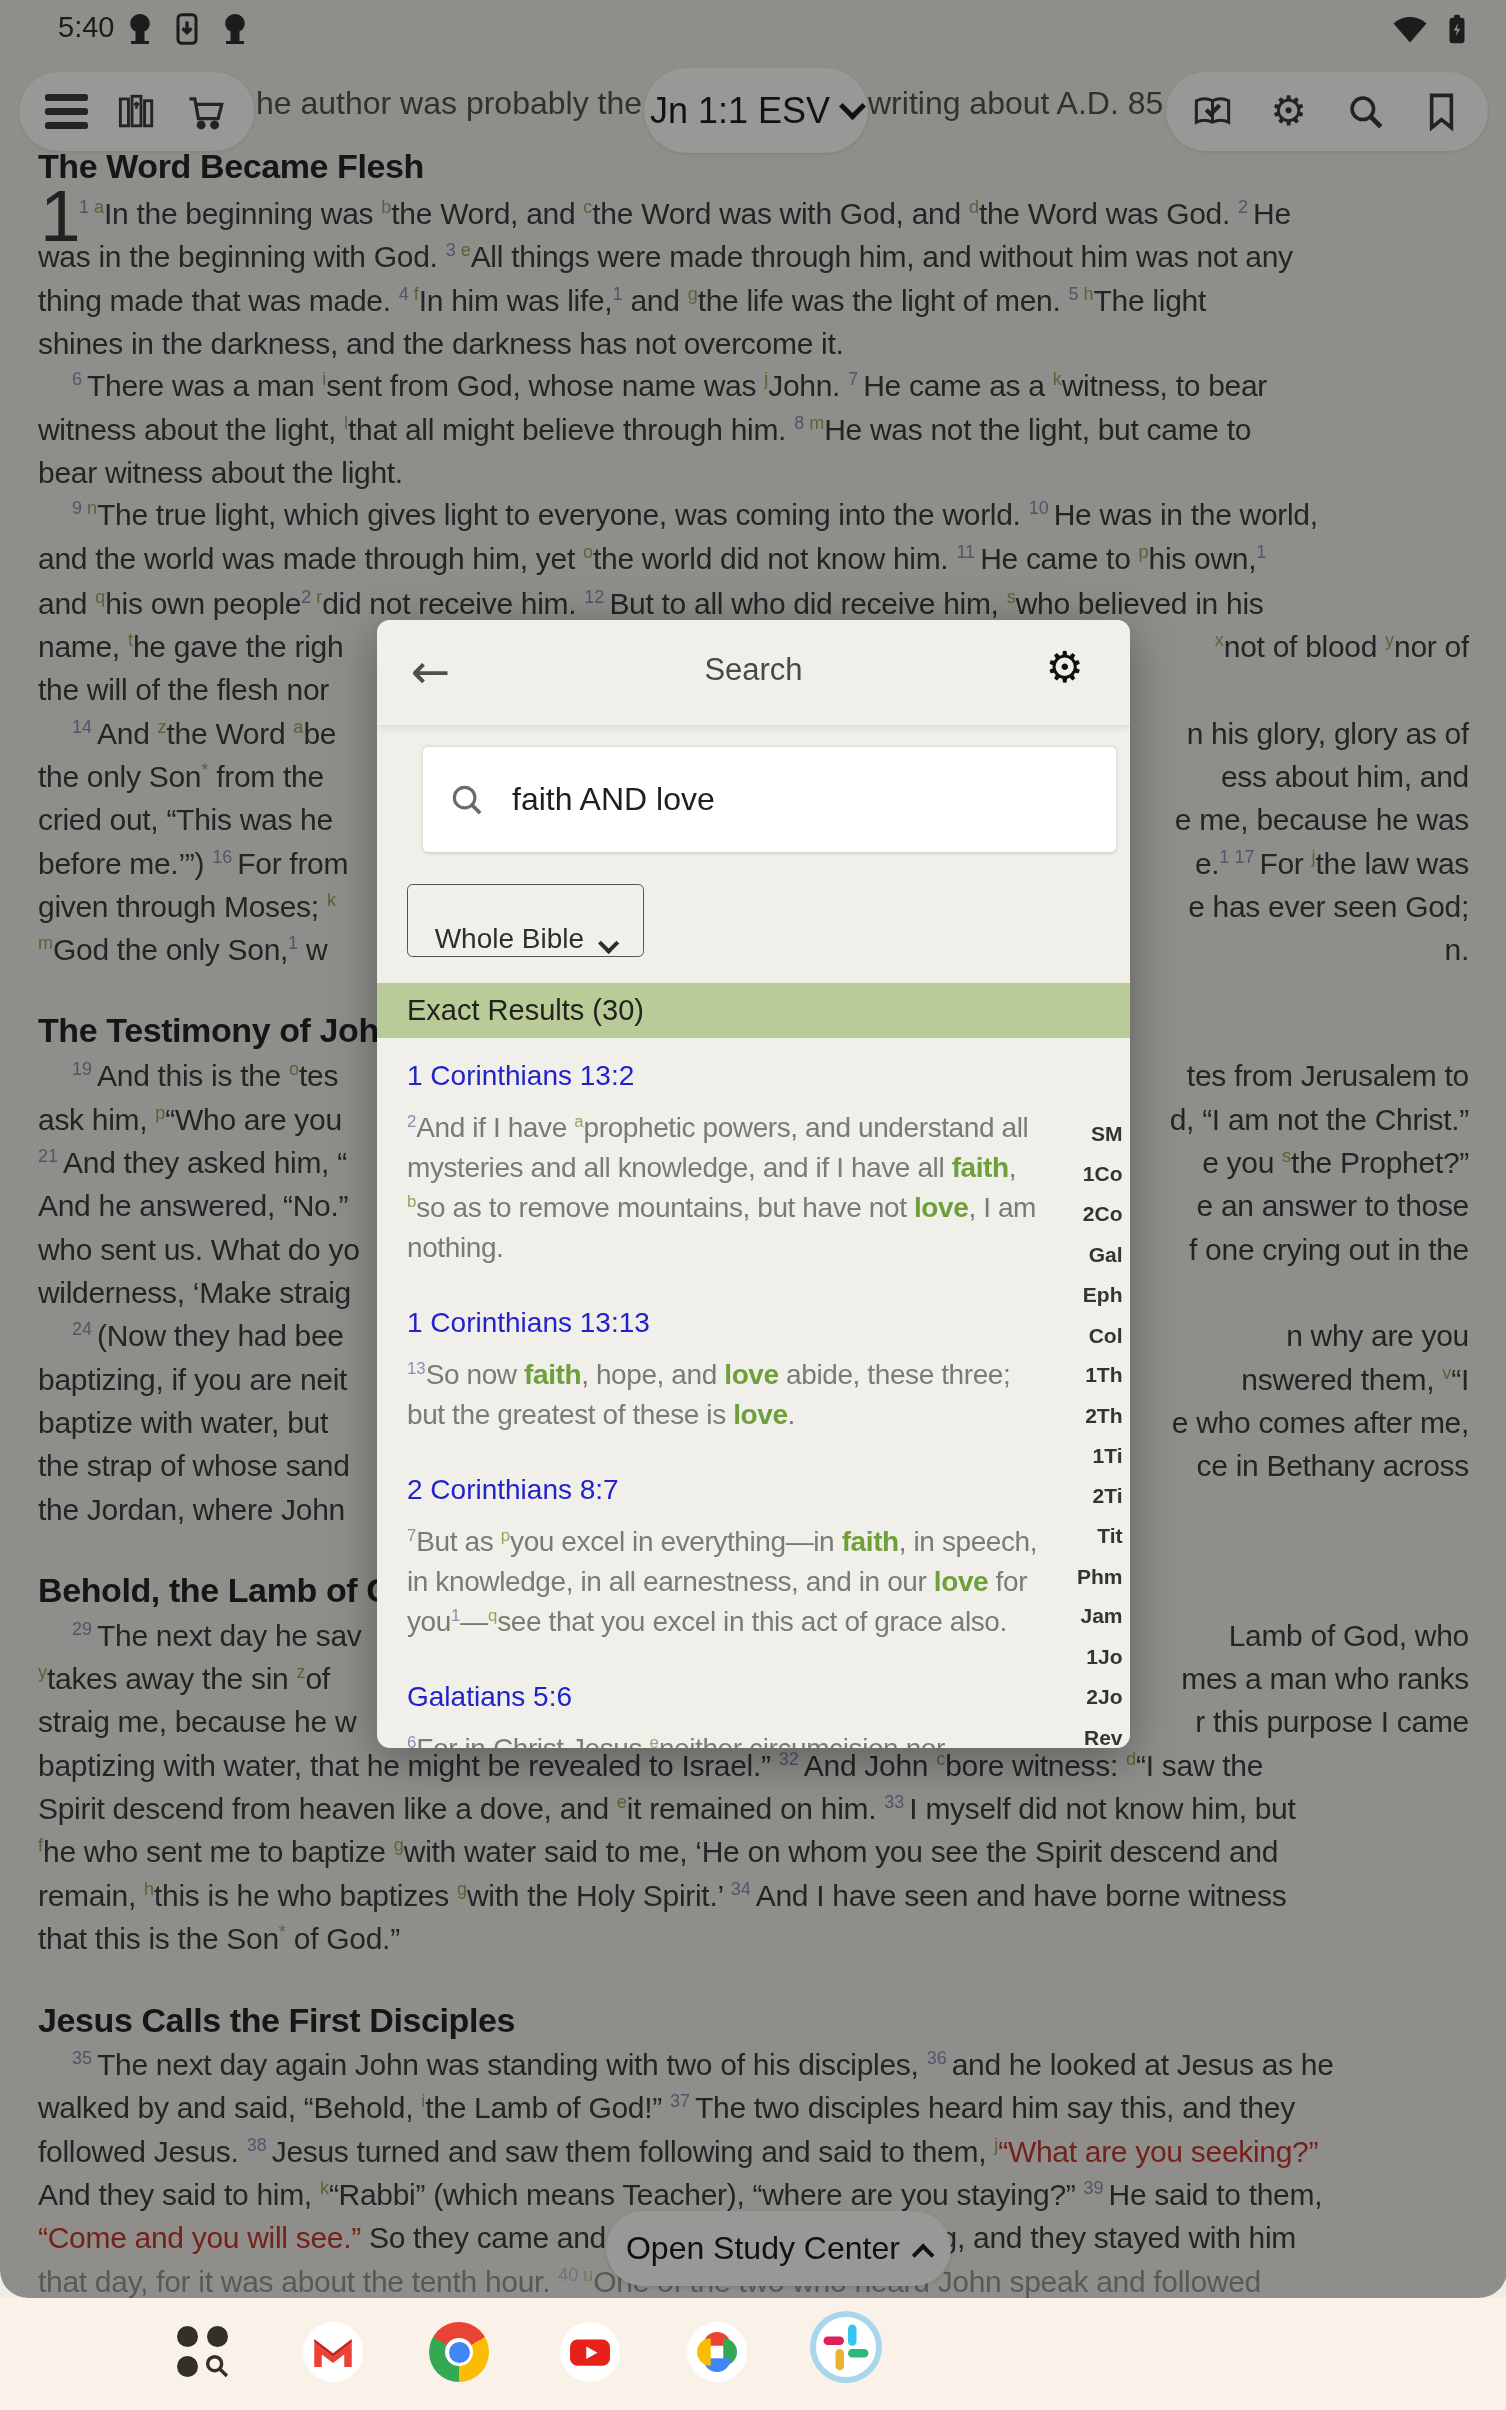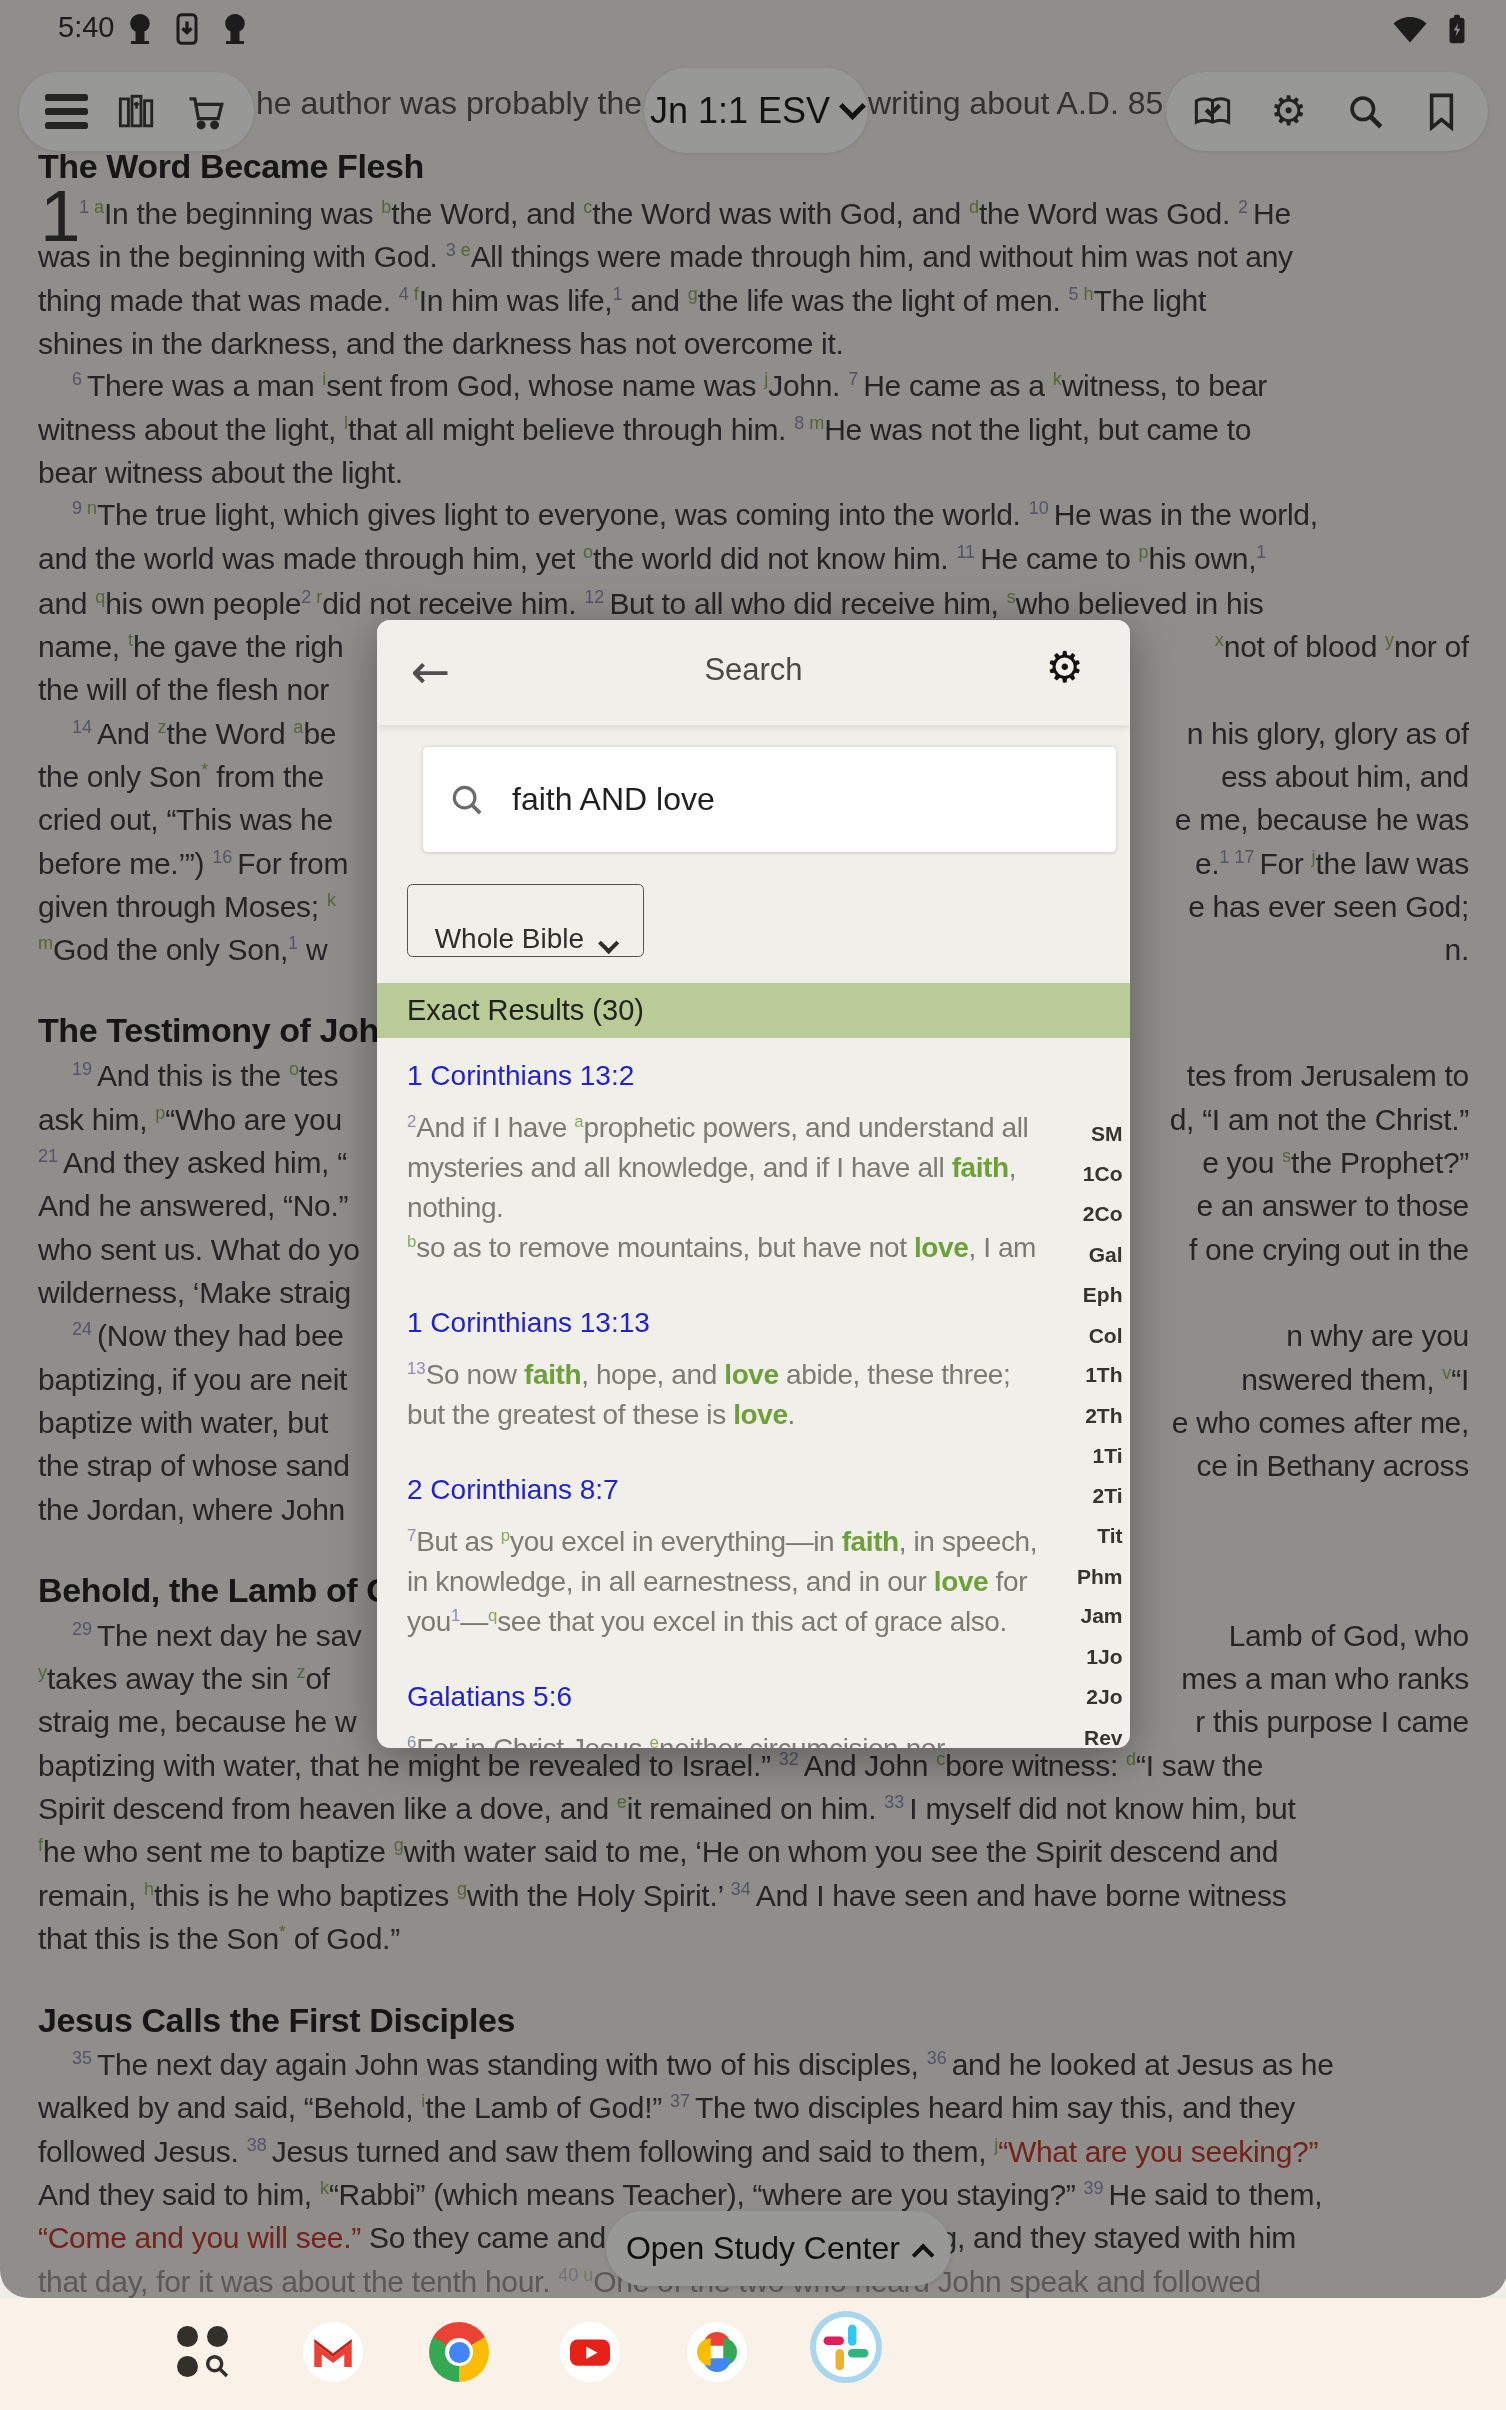--- a/index.html
+++ b/index.html
@@ -360,22 +360,22 @@
 
     <div class="m-band">
       <span>Exact Results (30)</span>
     </div>
 
     <div class="m-results">
         <div class="result">
           <div class="ref">1 Corinthians 13:2</div>
           <div class="rline"><sup class="vn">2</sup><span>And if I have </span><sup class="xr">a</sup><span>prophetic powers, and understand all</span></div>
           <div class="rline"><span>mysteries and all knowledge, and if I have all </span><span class="hl">faith</span><span>,</span></div>
+          <div class="rline"><sup class="xr">b</sup><span>so as to remove mountains, but have not </span><span class="hl">love</span><span>, I am</span></div>
           <div class="rline"><span>nothing.</span></div>
-          <div class="rline"><sup class="xr">b</sup><span>so as to remove mountains, but have not </span><span class="hl">love</span><span>, I am</span></div>
         </div>
         <div class="result">
           <div class="ref">1 Corinthians 13:13</div>
           <div class="rline"><sup class="vn">13</sup><span>So now </span><span class="hl">faith</span><span>, hope, and </span><span class="hl">love</span><span> abide, these three;</span></div>
           <div class="rline"><span>but the greatest of these is </span><span class="hl">love</span><span>.</span></div>
         </div>
         <div class="result">
           <div class="ref">2 Corinthians 8:7</div>
           <div class="rline"><sup class="vn">7</sup><span>But as </span><sup class="xr">p</sup><span>you excel in everything—in </span><span class="hl">faith</span><span>, in speech,</span></div>
           <div class="rline"><span>in knowledge, in all earnestness, and in our </span><span class="hl">love</span><span> for</span></div>

